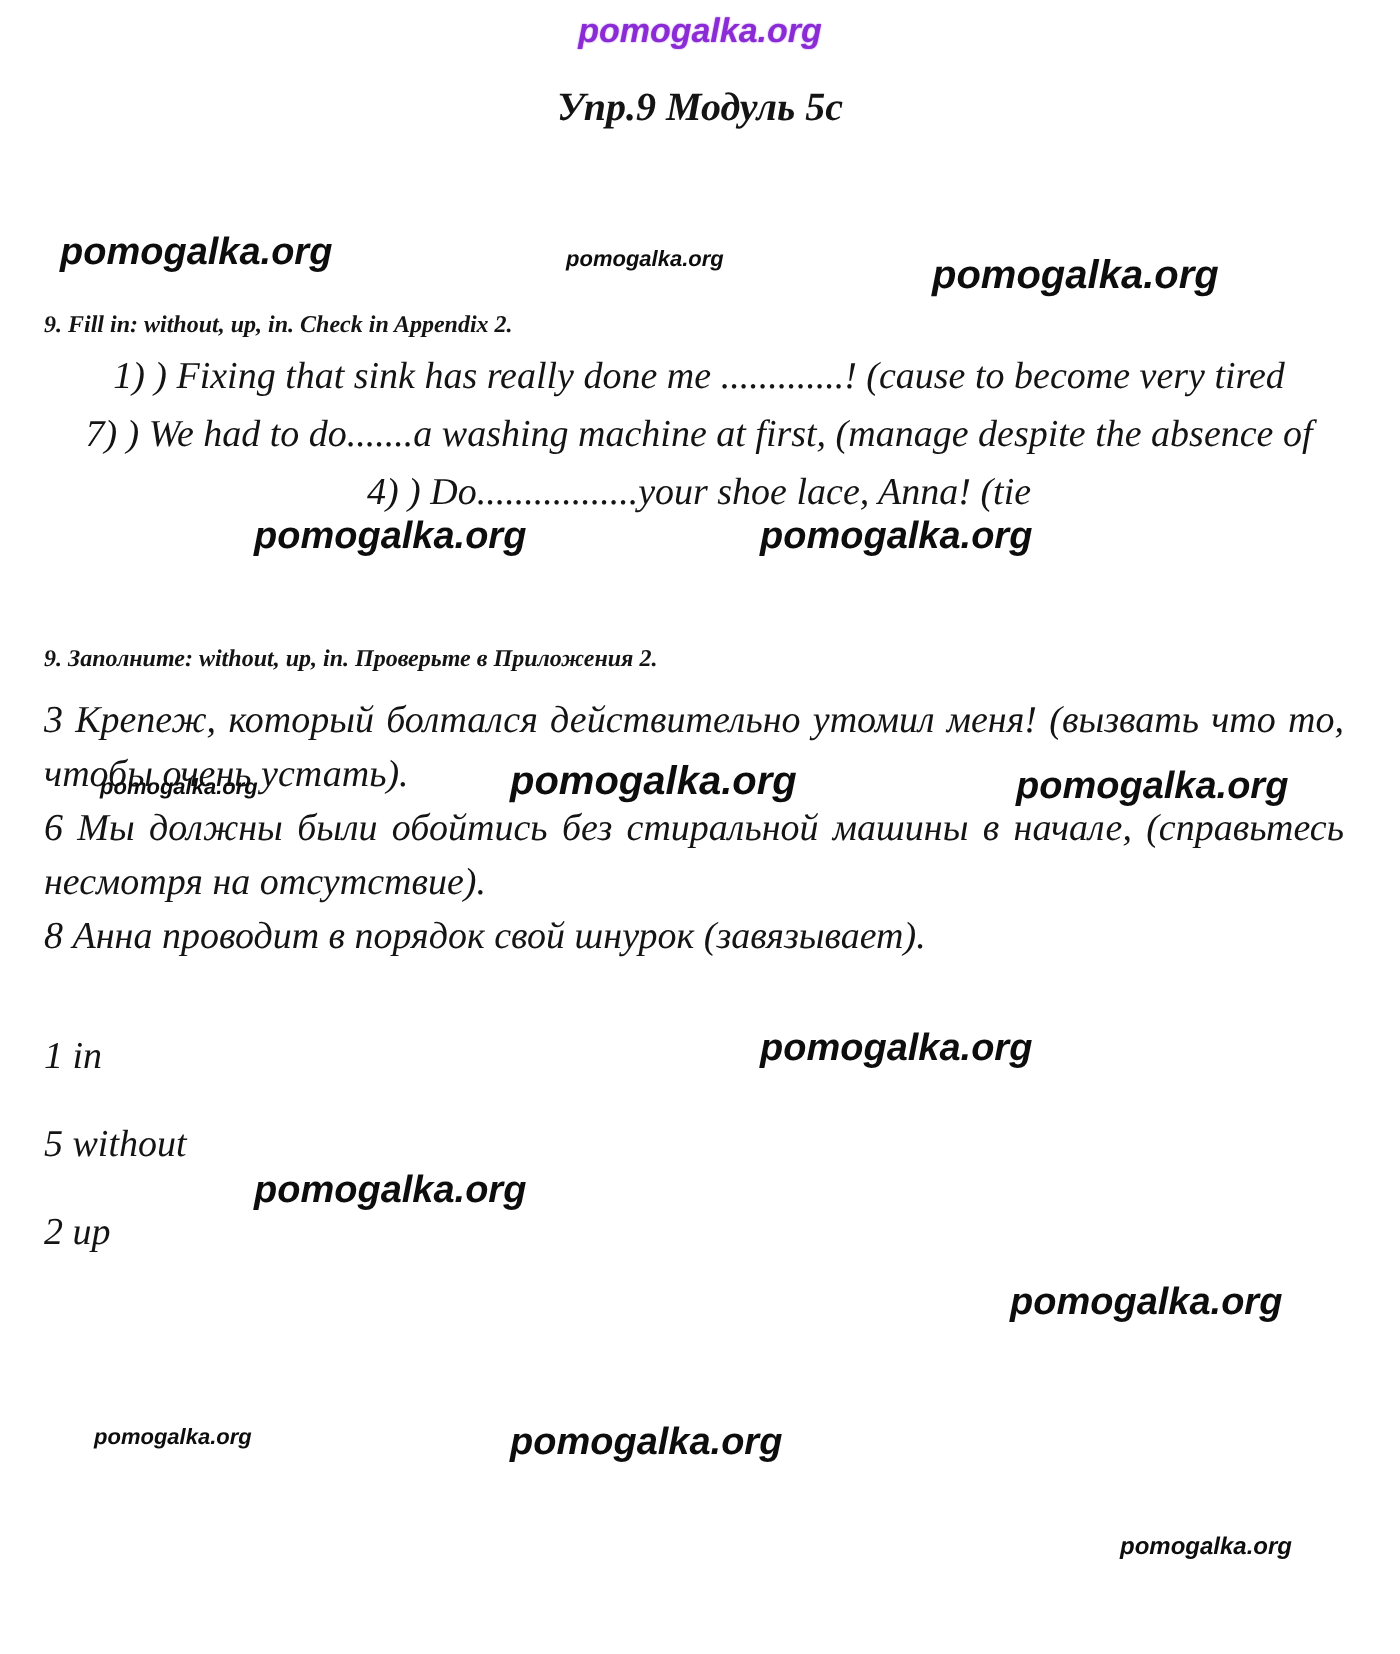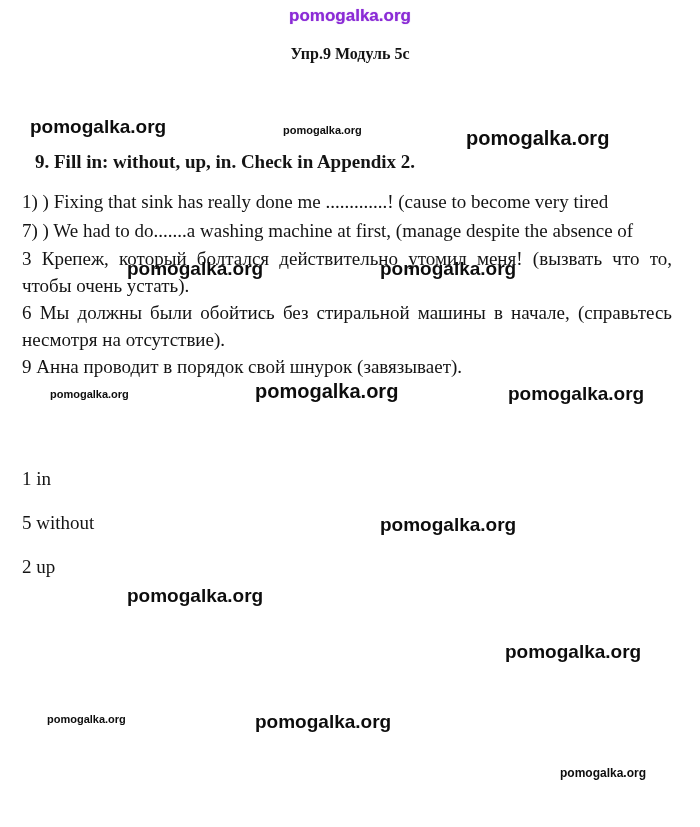--- a/index.html
+++ b/index.html
@@ -3,53 +3,55 @@
 <meta charset="utf-8">
 <style>
   html,body { margin:0; padding:0; background:#ffffff; }
   .page {
     position:relative;
     width:700px; height:785px;
     background:#ffffff;
     overflow:hidden;
     font-family:"Liberation Serif", serif;
     color:#141414;
+    font-style:italic;
   }
   .content { padding:0 22px 0 22px; }
 
   .title {
     margin:42px 0 0 0;
     text-align:center;
-    font-size:16px;
+    font-size:20px;
     line-height:24px;
     font-weight:bold;
   }
 
   .sec-heading {
-    margin:13px;
-    font-size:19px;
+    margin:0;
+    font-size:12px;
     line-height:24px;
     font-weight:bold;
   }
   .en-heading { margin-top:84px; }
   .ru-heading { margin-top:56px; margin-bottom:6px; }
 
   p.item {
     margin:0;
     font-size:19px;
     line-height:29px;
     max-width:655px;
+    text-align:center;
   }
   p.item.ru {
     text-align:justify;
     line-height:27px;
     max-width:650px;
   }
 
-  .answers { margin-top:84px; }
+  .answers { margin-top:32px; }
   .answers p {
     margin:0 0 15px 0;
     font-size:19px;
     line-height:29px;
   }
 
   .wm {
     position:absolute;
     font-family:"Liberation Sans", sans-serif;
     font-weight:bold;
@@ -91,25 +93,27 @@
   <span class="wm wm-sm2" style="left:560px;top:766px">pomogalka.org</span>
 
   <div class="content">
 
     <h1 class="title">Упр.9 Модуль 5с</h1>
 
     <h2 class="sec-heading en-heading">9. Fill in: without, up, in. Check in Appendix 2.</h2>
 
     <p class="item">1) ) Fixing that sink has really done me .............! (cause to become very tired</p>
     <p class="item">7) ) We had to do.......a washing machine at first, (manage despite the absence of</p>
+    <p class="item">4) ) Do.................your shoe lace, Anna! (tie</p>
 
+    <h2 class="sec-heading ru-heading">9. Заполните: without, up, in. Проверьте в Приложения 2.</h2>
 
     <p class="item ru">3 Крепеж, который болтался действительно утомил меня! (вызвать что то, чтобы очень устать).</p>
     <p class="item ru">6 Мы должны были обойтись без стиральной машины в начале, (справьтесь несмотря на отсутствие).</p>
-    <p class="item ru">9 Анна проводит в порядок свой шнурок (завязывает).</p>
+    <p class="item ru">8 Анна проводит в порядок свой шнурок (завязывает).</p>
 
     <div class="answers">
       <p>1 in</p>
       <p>5 without</p>
       <p>2 up</p>
     </div>
 
   </div>
 </div>
 

